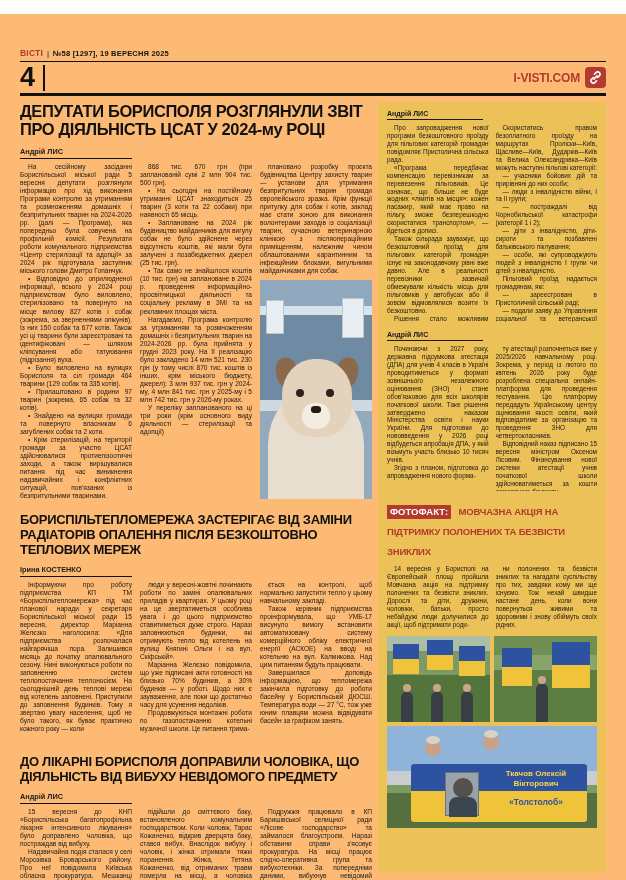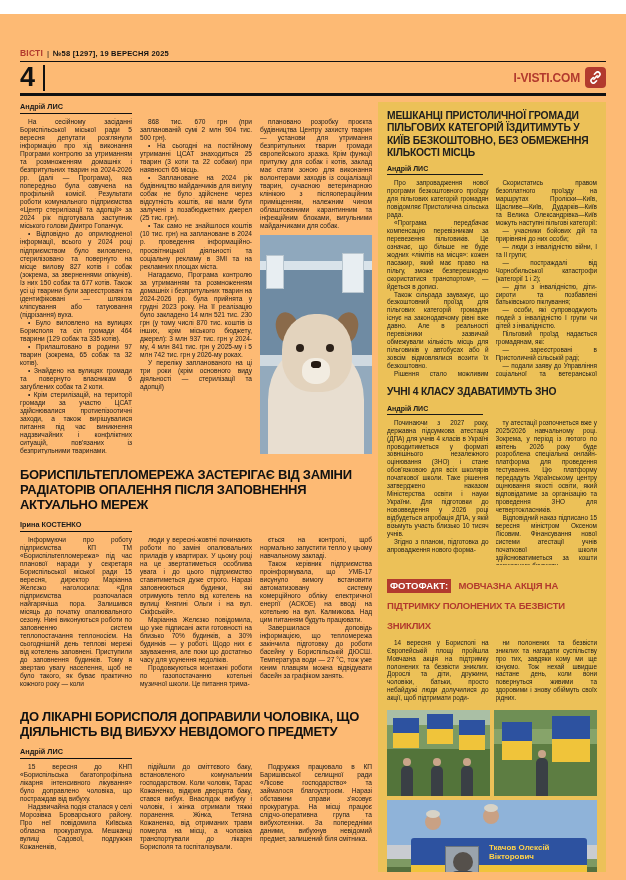--- a/index.html
+++ b/index.html
@@ -81,21 +81,21 @@
   .flag .f-bot { height:50%; background:#f0c43a; }
   .person { position:absolute; width:12px; height:30px; background:#3a3f45; border-radius:5px 5px 0 0; bottom:0; }
   .person::before { content:""; position:absolute; top:-8px; left:2px; width:8px; height:8px; border-radius:50%; background:#caa58a; }
   .photo-wide { margin-top:4px; height:102px; position:relative; overflow:hidden;
     background:linear-gradient(180deg,#8fb3d9 0 44%, #c9ccd1 44% 58%, #7e9a63 58% 66%, #55703e 66% 100%); }
   .banner { position:absolute; left:24px; right:10px; bottom:6px; height:58px;
     background:linear-gradient(180deg,#2d52a0 0 46%, #f0c43a 46% 100%); border-radius:3px; }
   .banner-portrait { position:absolute; left:34px; top:8px; width:34px; height:44px; background:#9aa3ac; border:1px solid #6c757d; }
   .banner-portrait::before { content:""; position:absolute; left:7px; top:5px; width:20px; height:20px; border-radius:50%; background:#55504b; }
   .banner-portrait::after { content:""; position:absolute; left:3px; top:24px; width:28px; height:20px; background:#3c4650; border-radius:8px 8px 0 0; }
-  .banner-text { position:absolute; left:78px; top:5px; right:4px; text-align:left; }
+  .banner-text { position:absolute; left:78px; top:5px; right:4px; text-align:center; }
   .bt-line1 { color:#ffd24a; font-weight:bold; font-size:8px; line-height:1.2; }
   .bt-line2 { color:#2d52a0; font-weight:bold; font-size:8.5px; margin-top:9px; }
   .head-bob { position:absolute; width:16px; height:16px; border-radius:50%; background:#c9a184; top:14px; }
   .head-bob::after { content:""; position:absolute; top:-4px; left:1px; width:14px; height:8px; border-radius:50%; background:#d8d3c6; }
 </style>
 </head>
 <body>
 
 <div class="page">
 
@@ -117,20 +117,21 @@
             <path d="M14 18 l-3 3 a4 4 0 0 1 -6 -6 l3-3"></path>
           </svg>
         </span>
       </span>
     </div>
   </div>
 
   <div class="left">
 
     <div class="a1">
+      <div class="headline-xl">ДЕПУТАТИ БОРИСПОЛЯ РОЗГЛЯНУЛИ ЗВІТ ПРО ДІЯЛЬНІСТЬ ЦСАТ У 2024-му РОЦІ</div>
       <div class="author">Андрій ЛИС</div>
       <div class="cols a1-cols">
         <div class="col">
             <p class="para">На сесійному засіданні Бориспільської міської ради 5 вересня депутати розглянули інформацію про хід виконання Програми контролю за утриманням та розмноженням домашніх і безпритульних тварин на 2024-2026 рр. (далі — Програма), яка попередньо була озвучена на профільній комісії. Результати роботи комунального підприємства «Центр стерилізації та адопції» за 2024 рік підготувала заступник міського голови Дмитро Гопанчук.</p>
             <p class="para">• Відповідно до оприлюдненої інформації, всього у 2024 році підприємством було виловлено, стерилізовано та повернуто на місце вилову 827 котів і собак (зокрема, за зверненнями опікунів). Із них 150 собак та 677 котів. Також усі ці тварини були зареєстровані та ідентифіковані — шляхом кліпсування або татуювання (підрізання) вуха.</p>
             <p class="para">• Було виловлено на вулицях Борисполя та сіл громади 464 тварини (129 собак та 335 котів).</p>
             <p class="para">• Прилаштовано в родини 97 тварин (зокрема, 65 собак та 32 котів).</p>
             <p class="para">• Знайдено на вулицях громади та повернуто власникам 6 загублених собак та 2 коти.</p>
             <p class="para">• Крім стерилізацій, на території громади за участю ЦСАТ здійснювалися протиепізоотичні заходи, а також вирішувалися питання під час виникнення надзвичайних і конфліктних ситуацій, пов'язаних із безпритульними тваринами.</p>
           </div>
@@ -156,21 +157,21 @@
             <div class="pp-eye l"></div>
             <div class="pp-eye r"></div>
             <div class="pp-muzzle"></div>
             <div class="pp-nose"></div>
           </div>
         </div>
       </div>
     </div>
 
     <div class="a2">
-      <div class="headline-l">БОРИСПІЛЬТЕПЛОМЕРЕЖА ЗАСТЕРІГАЄ ВІД ЗАМІНИ РАДІАТОРІВ ОПАЛЕННЯ ПІСЛЯ ЗАПОВНЕННЯ АКТУАЛЬНО МЕРЕЖ</div>
+      <div class="headline-l">БОРИСПІЛЬТЕПЛОМЕРЕЖА ЗАСТЕРІГАЄ ВІД ЗАМІНИ РАДІАТОРІВ ОПАЛЕННЯ ПІСЛЯ БЕЗКОШТОВНО ТЕПЛОВИХ МЕРЕЖ</div>
       <div class="author">Ірина КОСТЕНКО</div>
       <div class="cols a2-cols">
         <div class="col">
             <p class="para">Інформуючи про роботу підприємства КП ТМ «Бориспільтепломережа» під час планової наради у секретаря Бориспільської міської ради 15 вересня, директор Маріанна Желєзко наголосила: «Для підприємства розпочалася найгарячіша пора. Залишився місяць до початку опалювального сезону. Нині виконуються роботи по заповненню систем теплопостачання теплоносієм. На сьогоднішній день теплові мережі від котелень заповнені. Приступили до заповнення будинків. Тому я звертаю увагу населення, щоб не було такого, як буває практично кожного року — коли</p>
           </div>
         <div class="col">
             <p class="para">люди у вересні-жовтні починають роботи по заміні опалювальних приладів у квартирах. У цьому році на це звертатиметься особлива увага і до цього підприємство ставитиметься дуже строго. Наразі заповнюються будинки, які отримують тепло від котелень на вулиці Княгині Ольги і на вул. Скіфській».</p>
             <p class="para">Маріанна Желєзко повідомила, що уже підписані акти готовності на близько 70% будинків, а 30% будинків — у роботі. Щодо них є зауваження, але поки що достатньо часу для усунення недоліків.</p>
             <p class="para">Продовжуються монтажні роботи по газопостачанню котельні музичної школи. Це питання трима-</p>
           </div>
@@ -197,21 +198,20 @@
             <p class="para">Подружжя працювало в КП Баришівської селищної ради «Лісове господарство» та займалося благоустроєм. Наразі обставини справи з'ясовує прокуратура. На місці працює слідчо-оперативна група та вибухотехніки. За попередніми даними, вибухнув невідомий предмет, залишений біля смітника.</p>
           </div>
       </div>
     </div>
 
   </div>
 
   <div class="sidebar">
 
     <div>
-      <div class="sb-headline">МЕШКАНЦІ ПРИСТОЛИЧНОЇ ГРОМАДИ ПІЛЬГОВИХ КАТЕГОРІЙ ЇЗДИТИМУТЬ У КИЇВ БЕЗКОШТОВНО, БЕЗ ОБМЕЖЕННЯ КІЛЬКОСТІ МІСЦЬ</div>
       <div class="sb-author">Андрій ЛИС</div>
       <div class="sb-cols sb-transport-cols">
         <div class="sb-col">
             <p class="sb-para">Про запровадження нової програми безкоштовного проїзду для пільгових категорій громадян повідомляє Пристолична сільська рада.</p>
             <p class="sb-para">«Програма передбачає компенсацію перевізникам за перевезення пільговиків. Це означає, що більше не буде жодних «лімітів на місця»: кожен пасажир, який має право на пільгу, зможе безперешкодно скористатися транспортом», — йдеться в дописі.</p>
             <p class="sb-para">Також сільрада зауважує, що безкоштовний проїзд для пільгових категорій громадян існує на законодавчому рівні вже давно. Але в реальності перевізники зазвичай обмежували кількість місць для пільговиків у автобусах або й зовсім відмовлялися возити їх безкоштовно.</p>
             <p class="sb-para">Рішення стало можливим завдяки ініціативі сільського голови Миколи Каськіва та одностайній підтримці депутатського корпусу.</p>
           </div>
         <div class="sb-col">
             <p class="sb-para">Скористатись правом безоплатного проїзду на маршрутах Проліски—Київ, Щасливе—Київ, Дударків—Київ та Велика Олександрівка—Київ можуть наступні пільгові категорії:</p>
@@ -221,21 +221,20 @@
             <p class="sb-para">— діти з інвалідністю, діти-сироти та позбавлені батьківського піклування;</p>
             <p class="sb-para">— особи, які супроводжують людей з інвалідністю І групи чи дітей з інвалідністю.</p>
             <p class="sb-para">Пільговий проїзд надається громадянам, які:</p>
             <p class="sb-para">— зареєстровані в Пристоличній сільській раді;</p>
             <p class="sb-para">— подали заяву до Управління соціальної та ветеранської політики Пристоличної сільської ради;</p>
           </div>
       </div>
     </div>
 
     <div class="sb-zno">
-      <div class="sb-headline">УЧНІ 4 КЛАСУ ЗДАВАТИМУТЬ ЗНО</div>
       <div class="sb-author">Андрій ЛИС</div>
       <div class="sb-cols sb-zno-cols">
         <div class="sb-col">
             <p class="sb-para">Починаючи з 2027 року, державна підсумкова атестація (ДПА) для учнів 4 класів в Україні проводитиметься у форматі зовнішнього незалежного оцінювання (ЗНО) і стане обов'язковою для всіх школярів початкової школи. Таке рішення затверджено наказом Міністерства освіти і науки України. Для підготовки до нововведення у 2026 році відбудеться апробація ДПА, у якій візьмуть участь близько 10 тисяч учнів.</p>
             <p class="sb-para">Згідно з планом, підготовка до апровадження нового форма-</p>
           </div>
         <div class="sb-col">
             <p class="sb-para">ту атестації розпочнеться вже у 2025/2026 навчальному році. Зокрема, у період із лютого по квітень 2026 року буде розроблена спеціальна онлайн-платформа для проведення тестування. Цю платформу передадуть Українському центру оцінювання якості освіти, який відповідатиме за організацію та проведення ЗНО для четвертокласників.</p>
             <p class="sb-para">Відповідний наказ підписано 15 вересня міністром Оксеном Лісовим. Фінансування нової системи атестації учнів початкової школи здійснюватиметься за кошти державного бюджету.</p>
           </div>

